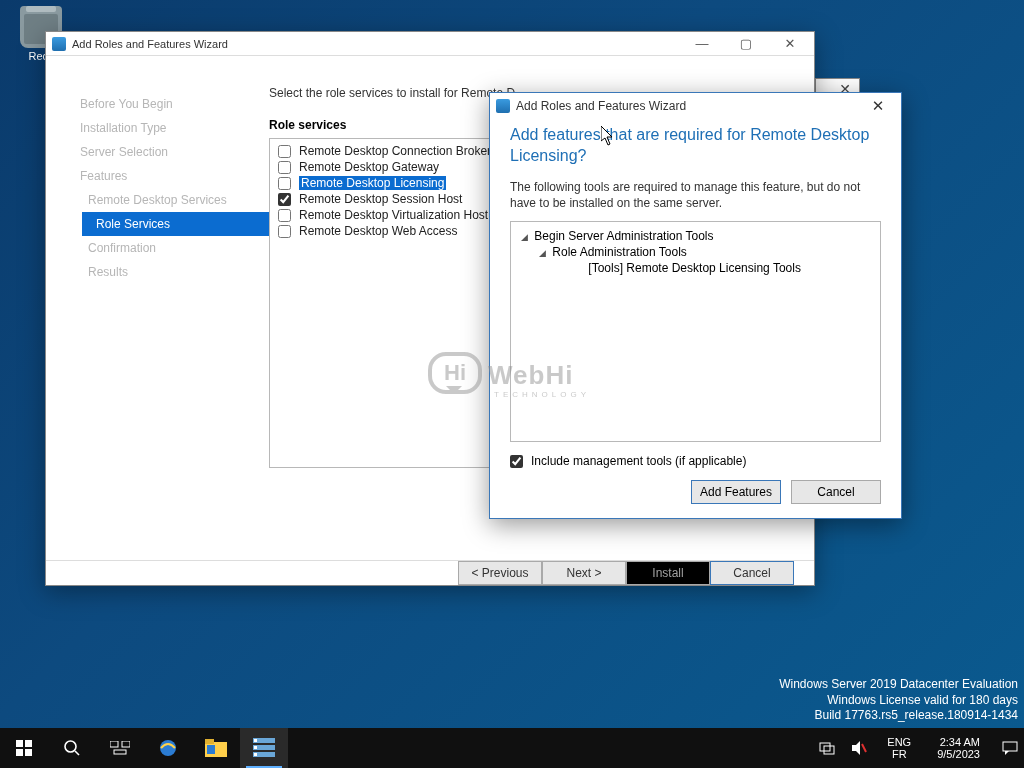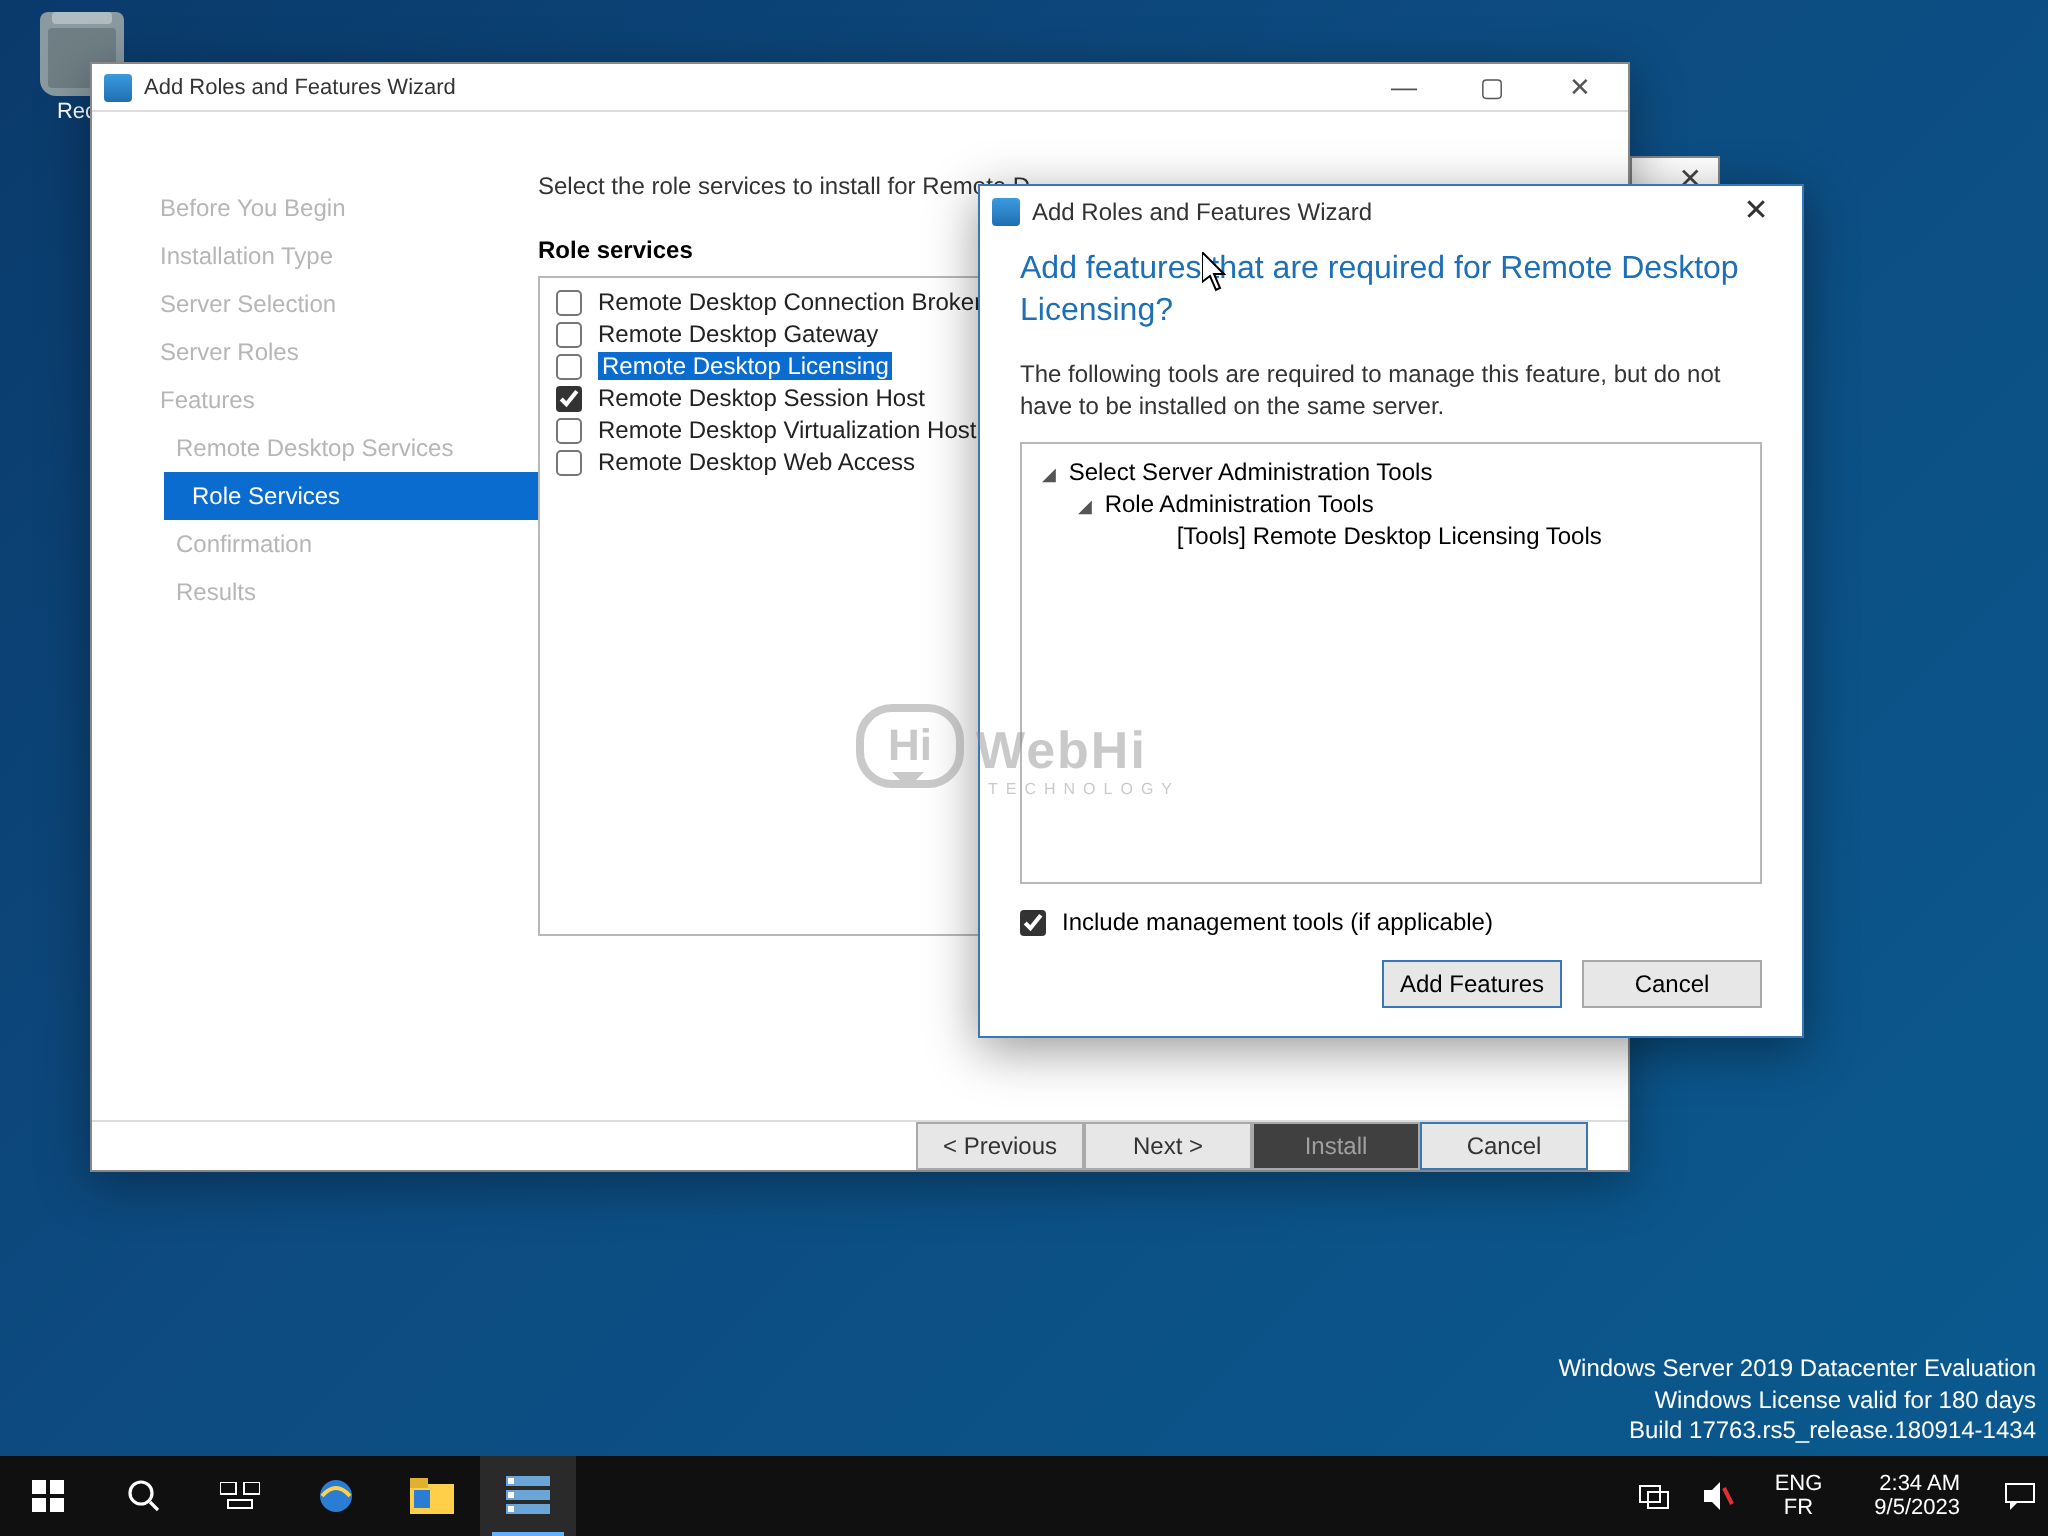--- a/index.html
+++ b/index.html
@@ -35,21 +35,21 @@
   .main { flex:1; padding: 2px 30px 0 0; }
   .instruction { font-size: 12px; color:#333; margin-bottom: 18px; }
   .section-label { font-size: 12px; font-weight: 600; margin-bottom: 6px; }
   .role-list { border:1px solid #b8b8b8; height: 330px; padding: 4px 8px; overflow:auto; }
   .role-item { display:flex; align-items:center; font-size: 12px; padding: 1px 0; color:#222; }
   .role-item input { margin-right: 8px; accent-color:#333; }
   .role-item.selected span { background:#0b6cd0; color:#fff; padding: 0 2px; }
 
   .footer { position:absolute; left:0; right:0; bottom:0; padding: 0 20px; border-top:1px solid #ddd; display:flex; justify-content:flex-end; gap:0; }
   .footer .btn { min-width: 84px; height: 24px; font-size: 12px; background:#e7e7e7; border:1px solid #a9a9a9; color:#333; }
-  .footer .btn.disabled { color:#a0a0a0; background:#404040; }
+  .footer .btn.disabled { color:#a0a0a0; background:#000000; }
   .footer .btn.primary { border:1px solid #3a77b8; }
 
   
   .sub-dialog {
     position:absolute; left: 489px; top: 92px; width: 413px; height: 427px;
     background:#fff; border:1px solid #3a77b8; box-shadow: 0 6px 24px rgba(0,0,0,.4);
   }
   .sub-dialog .titlebar { height: 26px; border-bottom:none; }
   .sub-dialog .titlebar .title { font-size: 12px; }
   .sub-dialog .close { width: 42px; height: 24px; text-align:center; font-size:15px; line-height:24px; color:#333; }
@@ -122,21 +122,20 @@
 
   <div class="header-area">
     <div class="dest-label">DESTINATION SERVER</div>
   </div>
 
   <div class="body-area">
     <div class="sidebar" id="steps-sidebar">
         <div class="step">Before You Begin</div>
         <div class="step">Installation Type</div>
         <div class="step">Server Selection</div>
-        <div class="step">Server Roles</div>
         <div class="step">Features</div>
         <div class="step" style="padding-left: 14px;">Remote Desktop Services</div>
         <div class="step active" style="margin-left: 8px;">Role Services</div>
         <div class="step" style="padding-left: 14px;">Confirmation</div>
         <div class="step" style="padding-left: 14px;">Results</div>
       </div>
 
     <div class="main">
       <div class="instruction">Select the role services to install for Remote D</div>
       <div class="section-label">Role services</div>
@@ -180,21 +179,21 @@
 <div class="sub-dialog">
   <div class="titlebar">
     <span class="app-icon"></span>
     <span class="title">Add Roles and Features Wizard</span>
     <div class="close">✕</div>
   </div>
   <div class="content">
     <div class="question">Add features that are required for Remote Desktop Licensing?</div>
     <div class="desc">The following tools are required to manage this feature, but do not have to be installed on the same server.</div>
     <div class="tree" id="features-tree">
-        <div class="tree-row" style="padding-left: 0px;"><span class="tree-exp">◢</span><span> Select Server Administration Tools</span></div>
+        <div class="tree-row" style="padding-left: 0px;"><span class="tree-exp">◢</span><span> Begin Server Administration Tools</span></div>
         <div class="tree-row" style="padding-left: 18px;"><span class="tree-exp">◢</span><span> Role Administration Tools</span></div>
         <div class="tree-row" style="padding-left: 54px;"><span class="tree-exp"></span><span> [Tools] Remote Desktop Licensing Tools</span></div>
       </div>
     <label class="mgmt">
       <input type="checkbox" id="mgmt-check" checked="" style="">
       <span>Include management tools (if applicable)</span>
     </label>
     <div class="dlg-btns">
       <button class="btn primary">Add Features</button>
       <button class="btn">Cancel</button>

